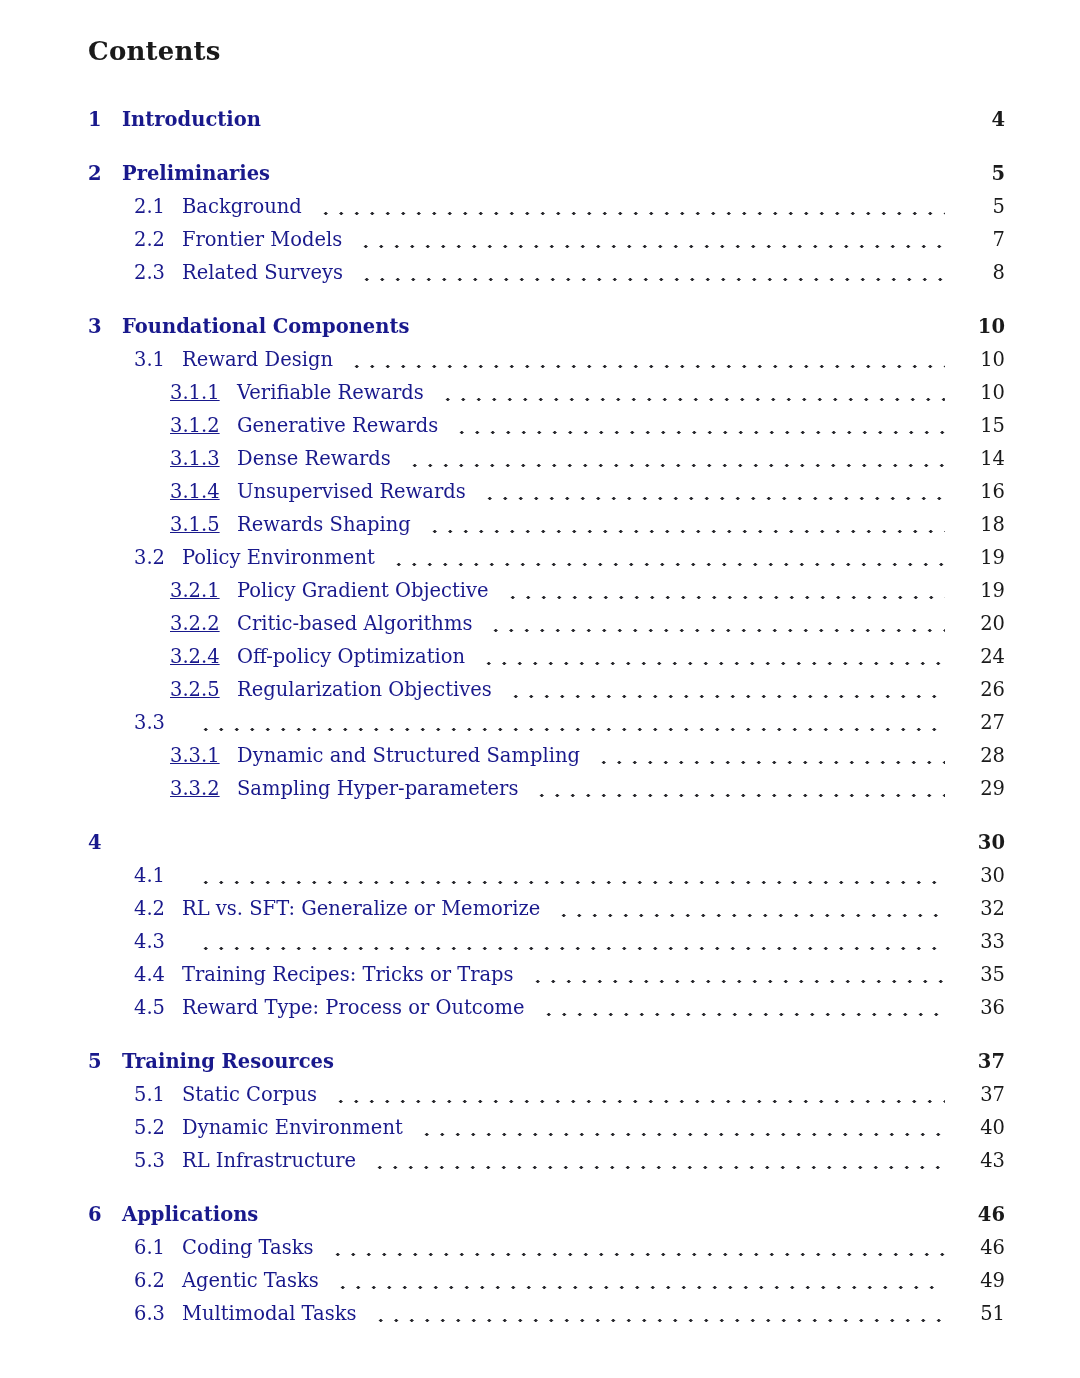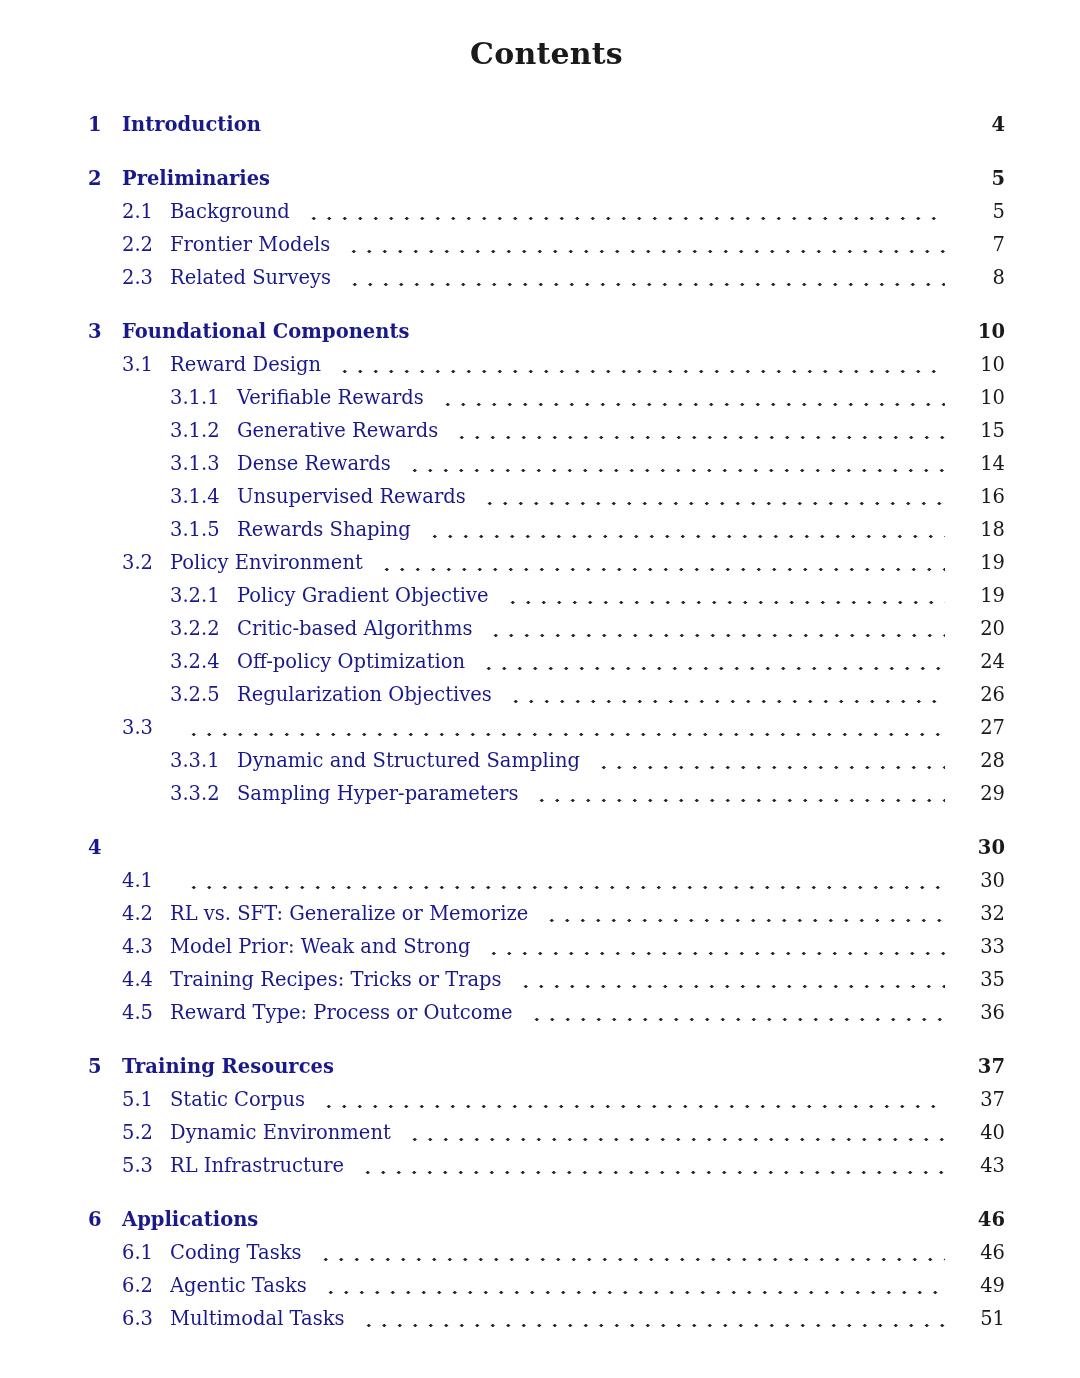--- a/index.html
+++ b/index.html
@@ -16,25 +16,24 @@
   .page {
     width: 1080px;
     height: 1378px;
     margin: 0 auto;
     background: var(--background);
     padding: 36px 75px 0 88px;
     overflow: hidden;
     position: relative;
   }
   .page-title {
-    font-size: 30px;
+    font-size: 26px;
     font-weight: 700;
     color: var(--text);
     letter-spacing: 0.2px;
-    text-align: center;
   }
   .toc {
     margin-top: 37px;
   }
   .row {
     display: flex;
     align-items: baseline;
     height: 33px;
     line-height: 33px;
     font-size: 19.5px;
@@ -66,24 +65,24 @@
     color: var(--text);
   }
   
   .row.level-1 { font-weight: 700; }
   .row.level-1 .num { width: 34px; }
   .row.level-1 .leader { background-image: none; }
   .row.level-1 .pagenum { font-weight: 700; }
   .row.gap { margin-top: 21px; }
   
   .row.level-2 { padding-left: 34px; }
-  .row.level-2 .num { width: 48px; }
+  .row.level-2 .num { width: 48px; margin-left: 12px; }
   
   .row.level-3 { padding-left: 82px; }
-  .row.level-3 .num { width: 67px; }
+  .row.level-3 .num { width: 67px; text-decoration: underline; }
 </style>
 </head>
 <body>
 
 <div class="page">
   <h1 class="page-title">Contents</h1>
   <div class="toc" id="toc">
   <div class="row level-1">
     <span class="num">1</span>
     <span class="title">Introduction</span>
@@ -238,21 +237,20 @@
 
   <div class="row level-2">
     <span class="num">4.2</span>
     <span class="title">RL vs. SFT: Generalize or Memorize</span>
     <span class="leader"></span>
     <span class="pagenum">32</span>
   </div>
 
   <div class="row level-2">
     <span class="num">4.3</span>
-    <span class="title">Model Prior: Weak and Strong</span>
     <span class="leader"></span>
     <span class="pagenum">33</span>
   </div>
 
   <div class="row level-2">
     <span class="num">4.4</span>
     <span class="title">Training Recipes: Tricks or Traps</span>
     <span class="leader"></span>
     <span class="pagenum">35</span>
   </div>

